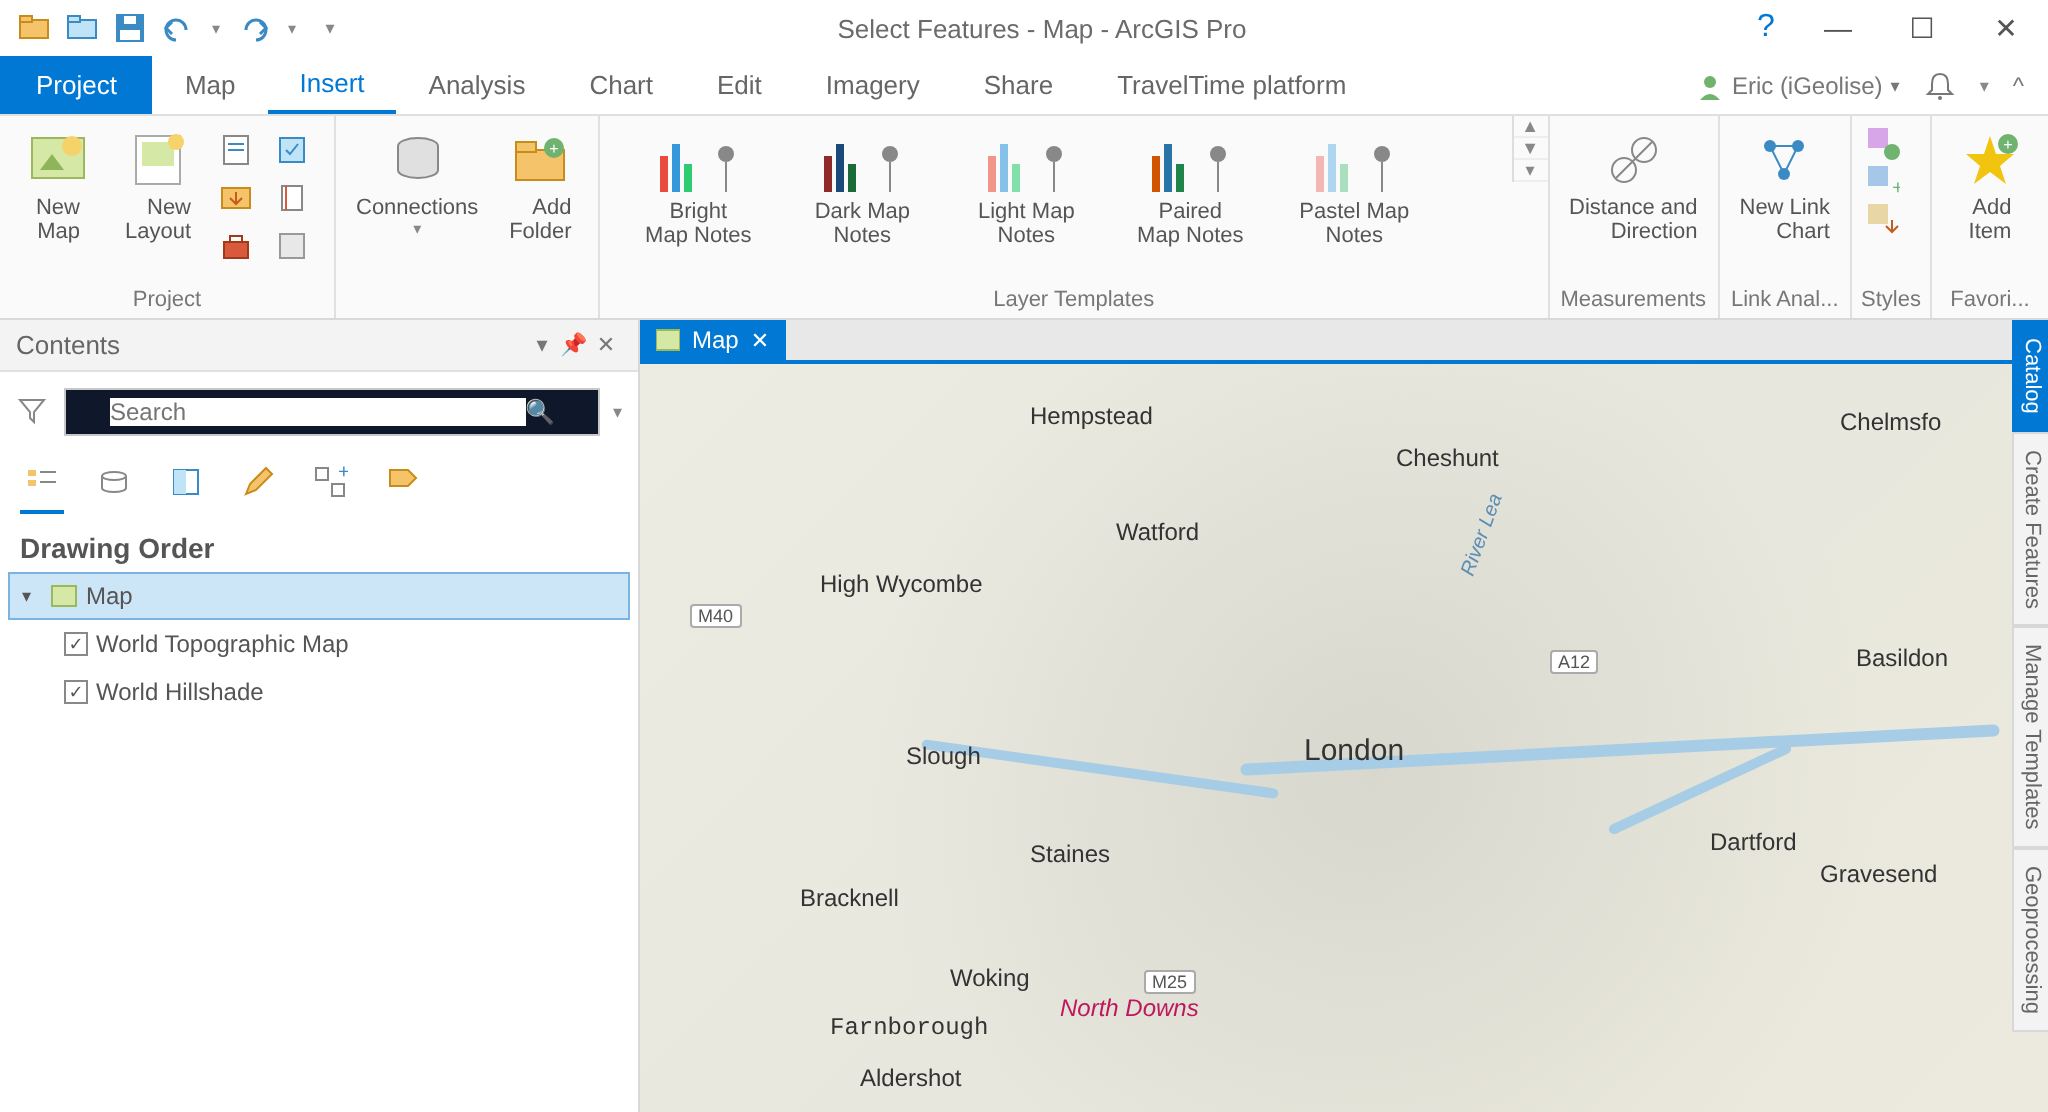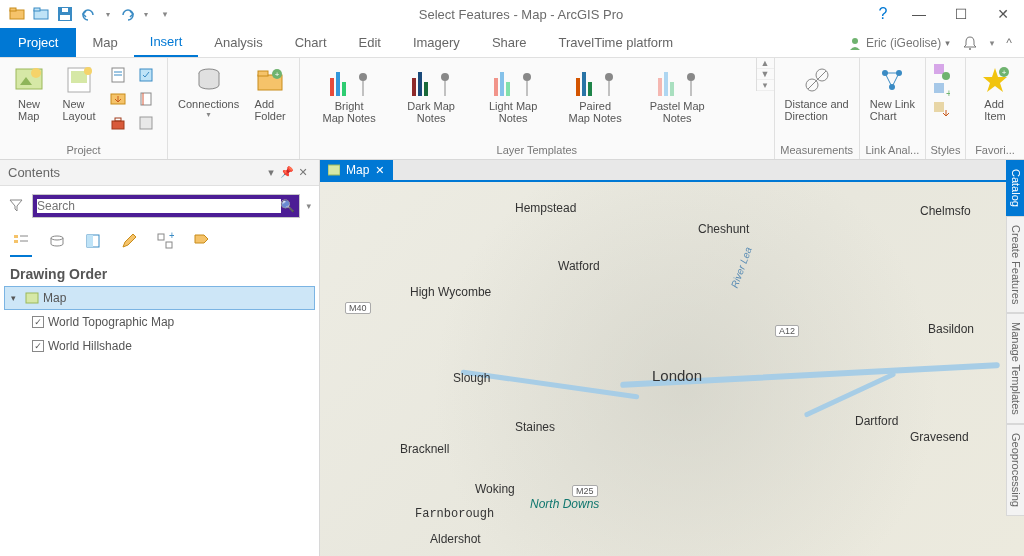--- a/index.html
+++ b/index.html
@@ -22,42 +22,42 @@
 .ribbon-tabs .user-area { display: flex; align-items: center; gap: 12px; padding-right: 12px; color: #777; }
 .user-badge { display:flex; align-items:center; gap:4px; }
 
 
 .ribbon-body { height: 102px; display: flex; background: #fafafa; border-bottom: 1px solid #d8d8d8; }
 .rgroup { border-right: 1px solid #e0e0e0; display: flex; flex-direction: column; }
 .rgroup .items { flex: 1; display: flex; align-items: flex-start; padding: 4px 6px; gap: 4px; }
 .rgroup .label { text-align: center; font-size: 11px; color: #777; padding-bottom: 3px; }
 .bigbtn { display: flex; flex-direction: column; align-items: center; justify-content: flex-start; padding: 2px 4px; width: auto; min-width: 46px; cursor: pointer; }
 .bigbtn .ic { width: 32px; height: 32px; display:flex; align-items:center; justify-content:center; }
-.bigbtn .lbl { font-size: 11px; text-align: left; line-height: 12px; margin-top: 2px; color: #555; }
+.bigbtn .lbl { font-size: 11px; text-align: right; line-height: 12px; margin-top: 2px; color: #555; }
 .smallstack { display: flex; flex-direction: column; gap: 2px; padding-top:2px; }
 .smallstack .sb { width: 24px; height: 22px; display:flex; align-items:center; justify-content:center; cursor:pointer; }
 
 
 .gallery { flex:1; display:flex; align-items:center; gap: 0; padding: 4px 8px; }
 .gallery .gitem { display:flex; flex-direction:column; align-items:center; width: 82px; cursor:pointer; }
 .gallery .gitem .gic { height: 34px; display:flex; align-items:flex-end; gap:2px; }
 .gallery .gitem .glbl { font-size:11px; text-align:center; line-height:12px; color:#555; margin-top:4px; }
 .gallery-scroll { width:18px; display:flex; flex-direction:column; border-left:1px solid #ddd; }
 .gallery-scroll div { flex:1; display:flex; align-items:center; justify-content:center; font-size:9px; color:#888; cursor:pointer; border-bottom:1px solid #eee; }
 
 
 .main { display:flex; height: calc(556px - 28px - 30px - 102px); }
 .contents-pane { width: 320px; border-right:1px solid #d8d8d8; display:flex; flex-direction:column; background:#fff; }
 .pane-header { height: 26px; background:#f3f3f3; border-bottom:1px solid #e0e0e0; display:flex; align-items:center; padding:0 8px; color:#666; font-size:13px; }
 .pane-header .phspacer { flex:1; }
 .pane-header .phbtn { width:16px; text-align:center; color:#777; cursor:pointer; font-size:11px; }
 
 .search-row { display:flex; align-items:center; gap:6px; padding:8px; }
 .search-row .funnel { width:18px; height:18px; color:#888; }
-.search-row .sbox { flex:1; height:24px; border:1px solid #c8c8c8; display:flex; align-items:center; padding:0 4px; color:#999; background:#4c1d95; }
+.search-row .sbox { flex:1; height:24px; border:1px solid #c8c8c8; display:flex; align-items:center; padding:0 22px; color:#999; background:#0f172a; }
 .search-row .sbox input { border:none; outline:none; flex:1; font-size:12px; color:#555; }
 .search-row .sbox .mag { color:#888; }
 
 .toc-toolbar { display:flex; gap:14px; padding:4px 10px 8px; }
 .toc-toolbar .tb { width:22px; height:22px; cursor:pointer; display:flex; align-items:center; justify-content:center; position:relative; }
 .toc-toolbar .tb.active::after { content:""; position:absolute; bottom:-5px; left:0; right:0; height:2px; background:#0078d4; }
 
 .section-title { font-weight:600; color:#555; font-size:14px; padding:6px 10px 4px; }
 .tree { padding: 0 4px; }
 .tree-row { display:flex; align-items:center; height:24px; padding-left:6px; gap:4px; cursor:pointer; }
@@ -541,21 +541,21 @@
       <div class="city" style="left:608px;top:140px;">Basildon</div>
       <div class="city" style="left:535px;top:232px;">Dartford</div>
       <div class="city" style="left:590px;top:248px;">Gravesend</div>
       <div class="city" style="left:133px;top:189px;">Slough</div>
       <div class="city" style="left:90px;top:103px;">High Wycombe</div>
       <div class="city" style="left:80px;top:260px;">Bracknell</div>
       <div class="city" style="left:195px;top:238px;">Staines</div>
       <div class="city" style="left:155px;top:300px;">Woking</div>
       <div class="city" style="left:95px;top:325px;font-family:Liberation Mono, monospace;">Farnborough</div>
       <div class="city" style="left:110px;top:350px;text-align:center;">Aldershot</div>
-      <div class="city" style="left:210px;top:315px;font-style:italic;color:#0f766e;">North Downs</div>
+      <div class="city" style="left:210px;top:315px;font-style:italic;color:#be185d;">North Downs</div>
       <div class="city" style="left:400px;top:80px;font-style:italic;color:#5a8cb4;transform:rotate(-70deg);font-size:10px;">River Lea</div>
       <div class="shield" style="left:25px;top:120px;">M40</div>
       <div class="shield" style="left:455px;top:143px;">A12</div>
       <div class="shield" style="left:252px;top:303px;">M25</div>
     </div>
 
     <div class="side-tabs">
       <div class="stab active">Catalog</div>
       <div class="stab">Create Features</div>
       <div class="stab">Manage Templates</div>

